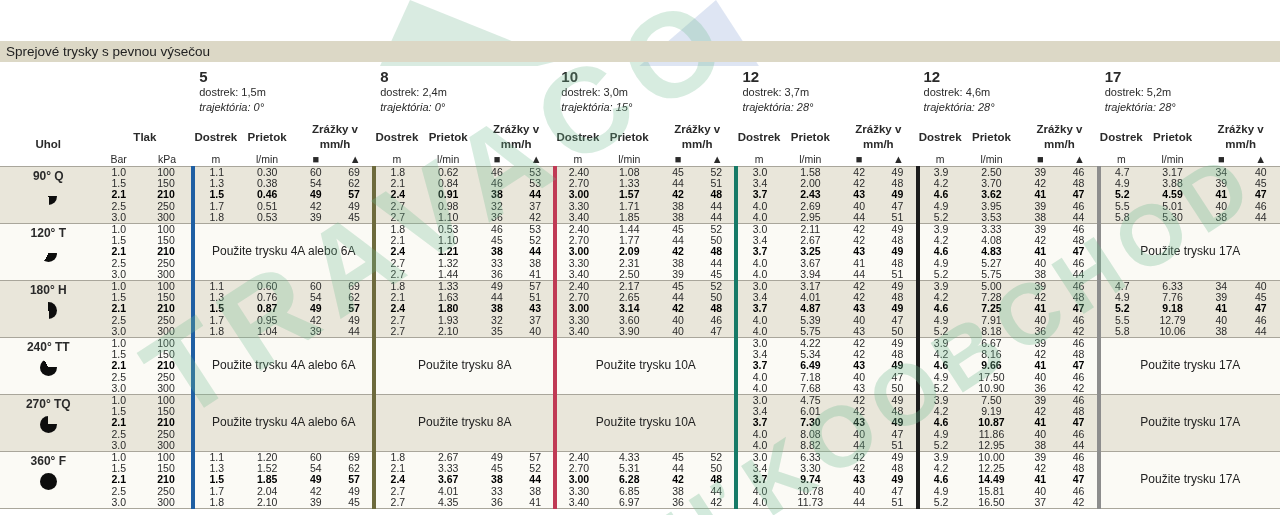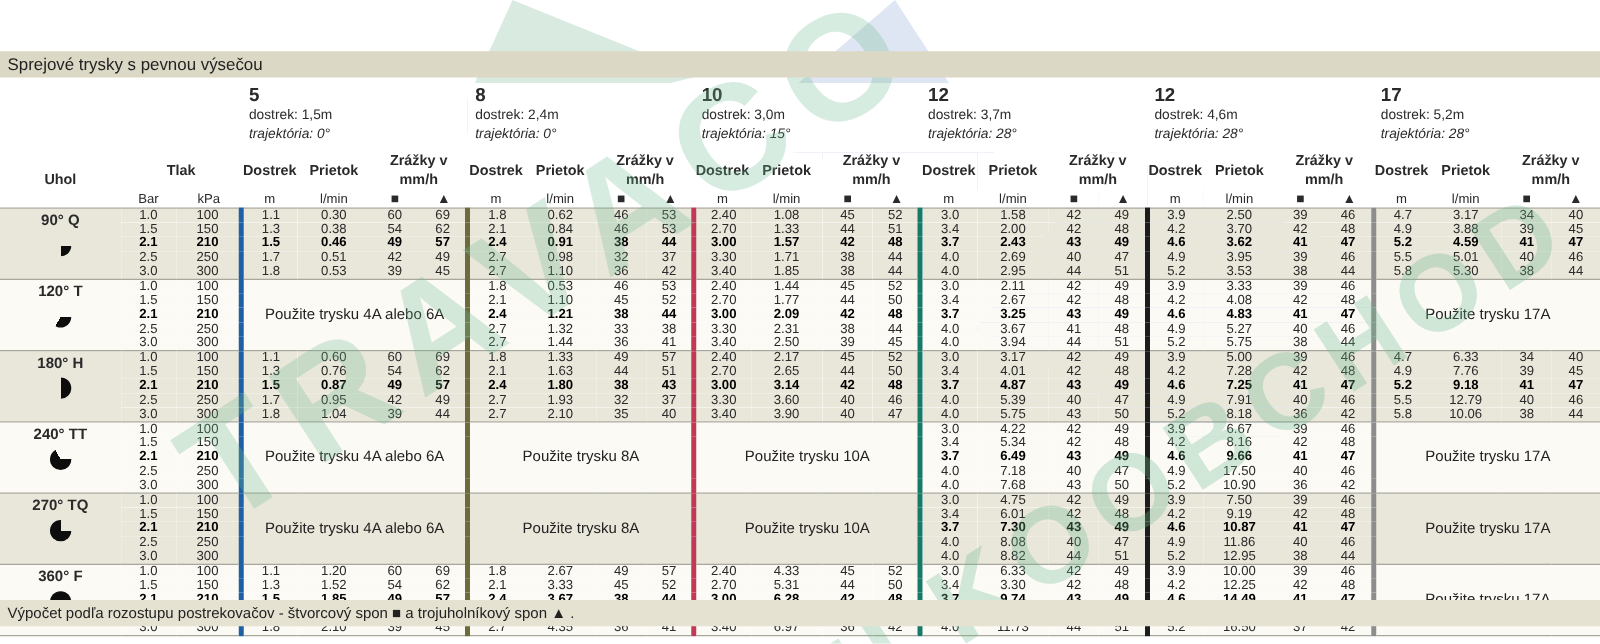--- a/index.html
+++ b/index.html
@@ -820,14 +820,13 @@
           <td>44</td>
           <td>51</td>
           <td style="border-left:4px solid #1c1c1c">5.2</td>
           <td>16.50</td>
           <td>37</td>
           <td>42</td>
         </tr>
       </tbody>
   </table>
 
-  <div class="footer-bar">Výpočet podľa rozostupu postrekovačov - štvorcový spon ■ a trojuholníkový spon ▲ .</div>
 </div>
 
 </body></html>

